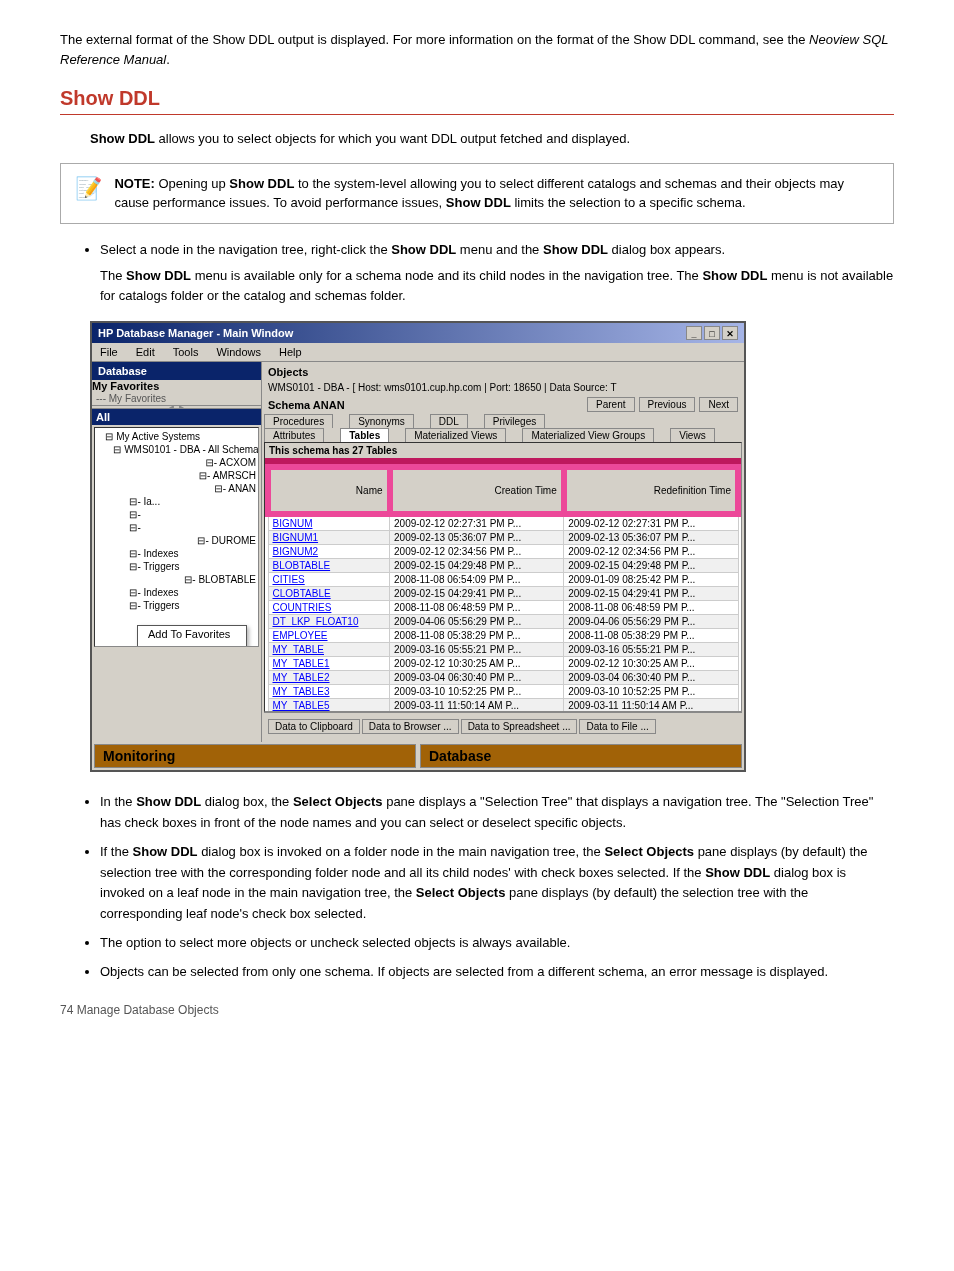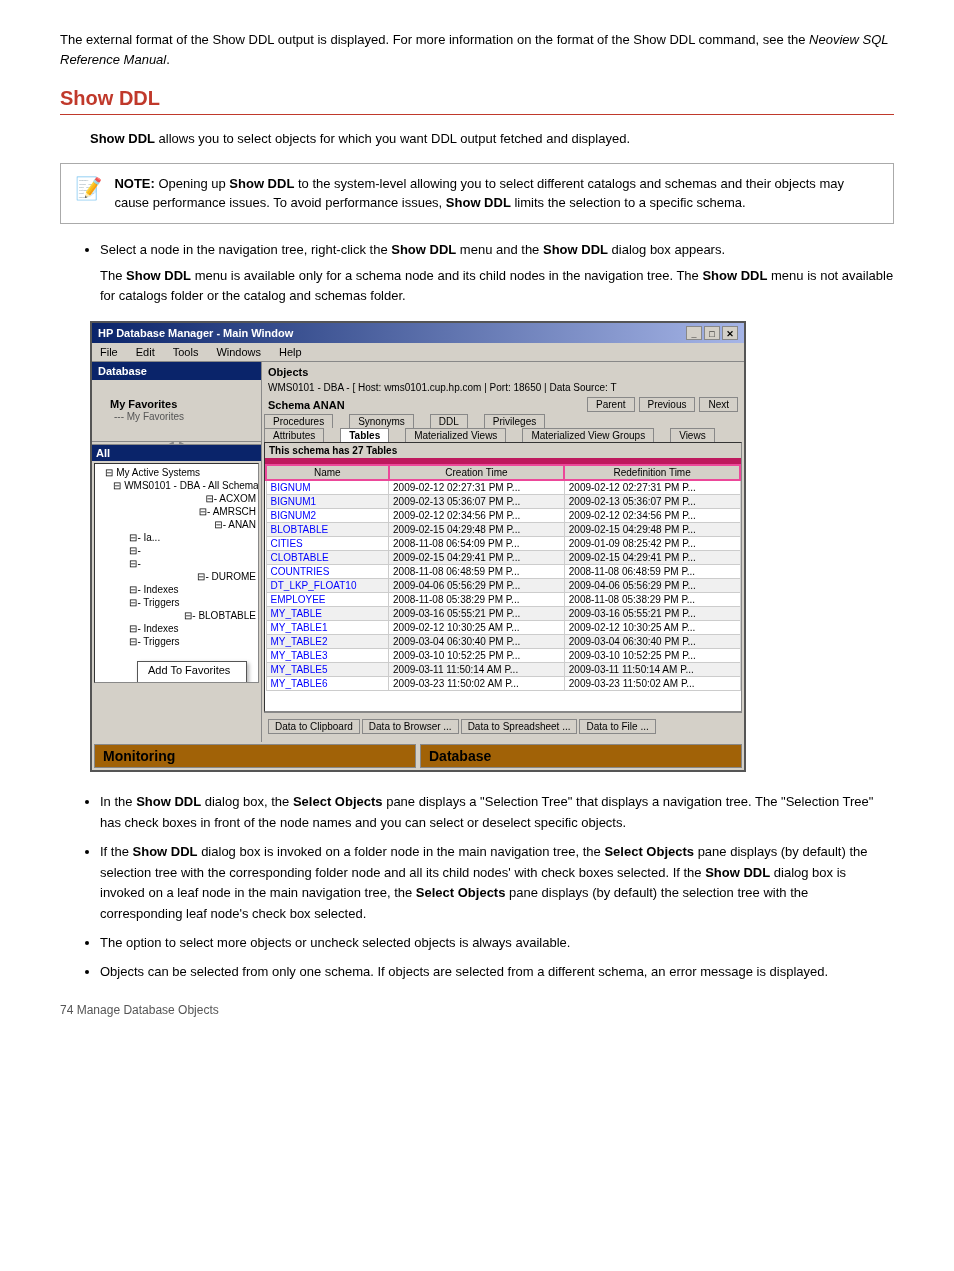--- a/index.html
+++ b/index.html
@@ -145,21 +145,21 @@
 
     .panel-header {
       background: #0a246a;
       color: #fff;
       padding: 3px 6px;
       font-weight: bold;
       font-size: 11px;
     }
 
     .favorites-section {
-      padding: 18px;
+      padding: 0;
       font-size: 11px;
       flex: 0 0 auto;
     }
 
     .favorites-section .fav-item {
       padding: 1px 4px;
       font-size: 10px;
       color: #555;
     }
 
@@ -301,40 +301,41 @@
     }
 
     .data-table {
       width: 100%;
       border-collapse: collapse;
       font-size: 10px;
     }
 
     .data-table th {
       background: #d4d0c8;
-      border: 2px solid #ec4899;
-      padding: 1px 4px;
-      text-align: center;
+      border: 6px solid #ec4899;
+      padding: 15px 4px;
+      text-align: right;
       font-weight: normal;
     }
 
     .data-table td {
       border: 1px solid #ccc;
       padding: 1px 4px;
       white-space: nowrap;
       overflow: hidden;
       text-overflow: ellipsis;
     }
 
     .data-table tr:nth-child(even) td {
       background: #f0f0f0;
     }
 
     .table-name-link {
       color: #00f;
+      text-decoration: underline;
       cursor: pointer;
     }
 
     .bottom-toolbar {
       display: flex;
       gap: 2px;
       padding: 6px 4px;
       background: #d4d0c8;
       border-top: 1px solid #888;
     }

